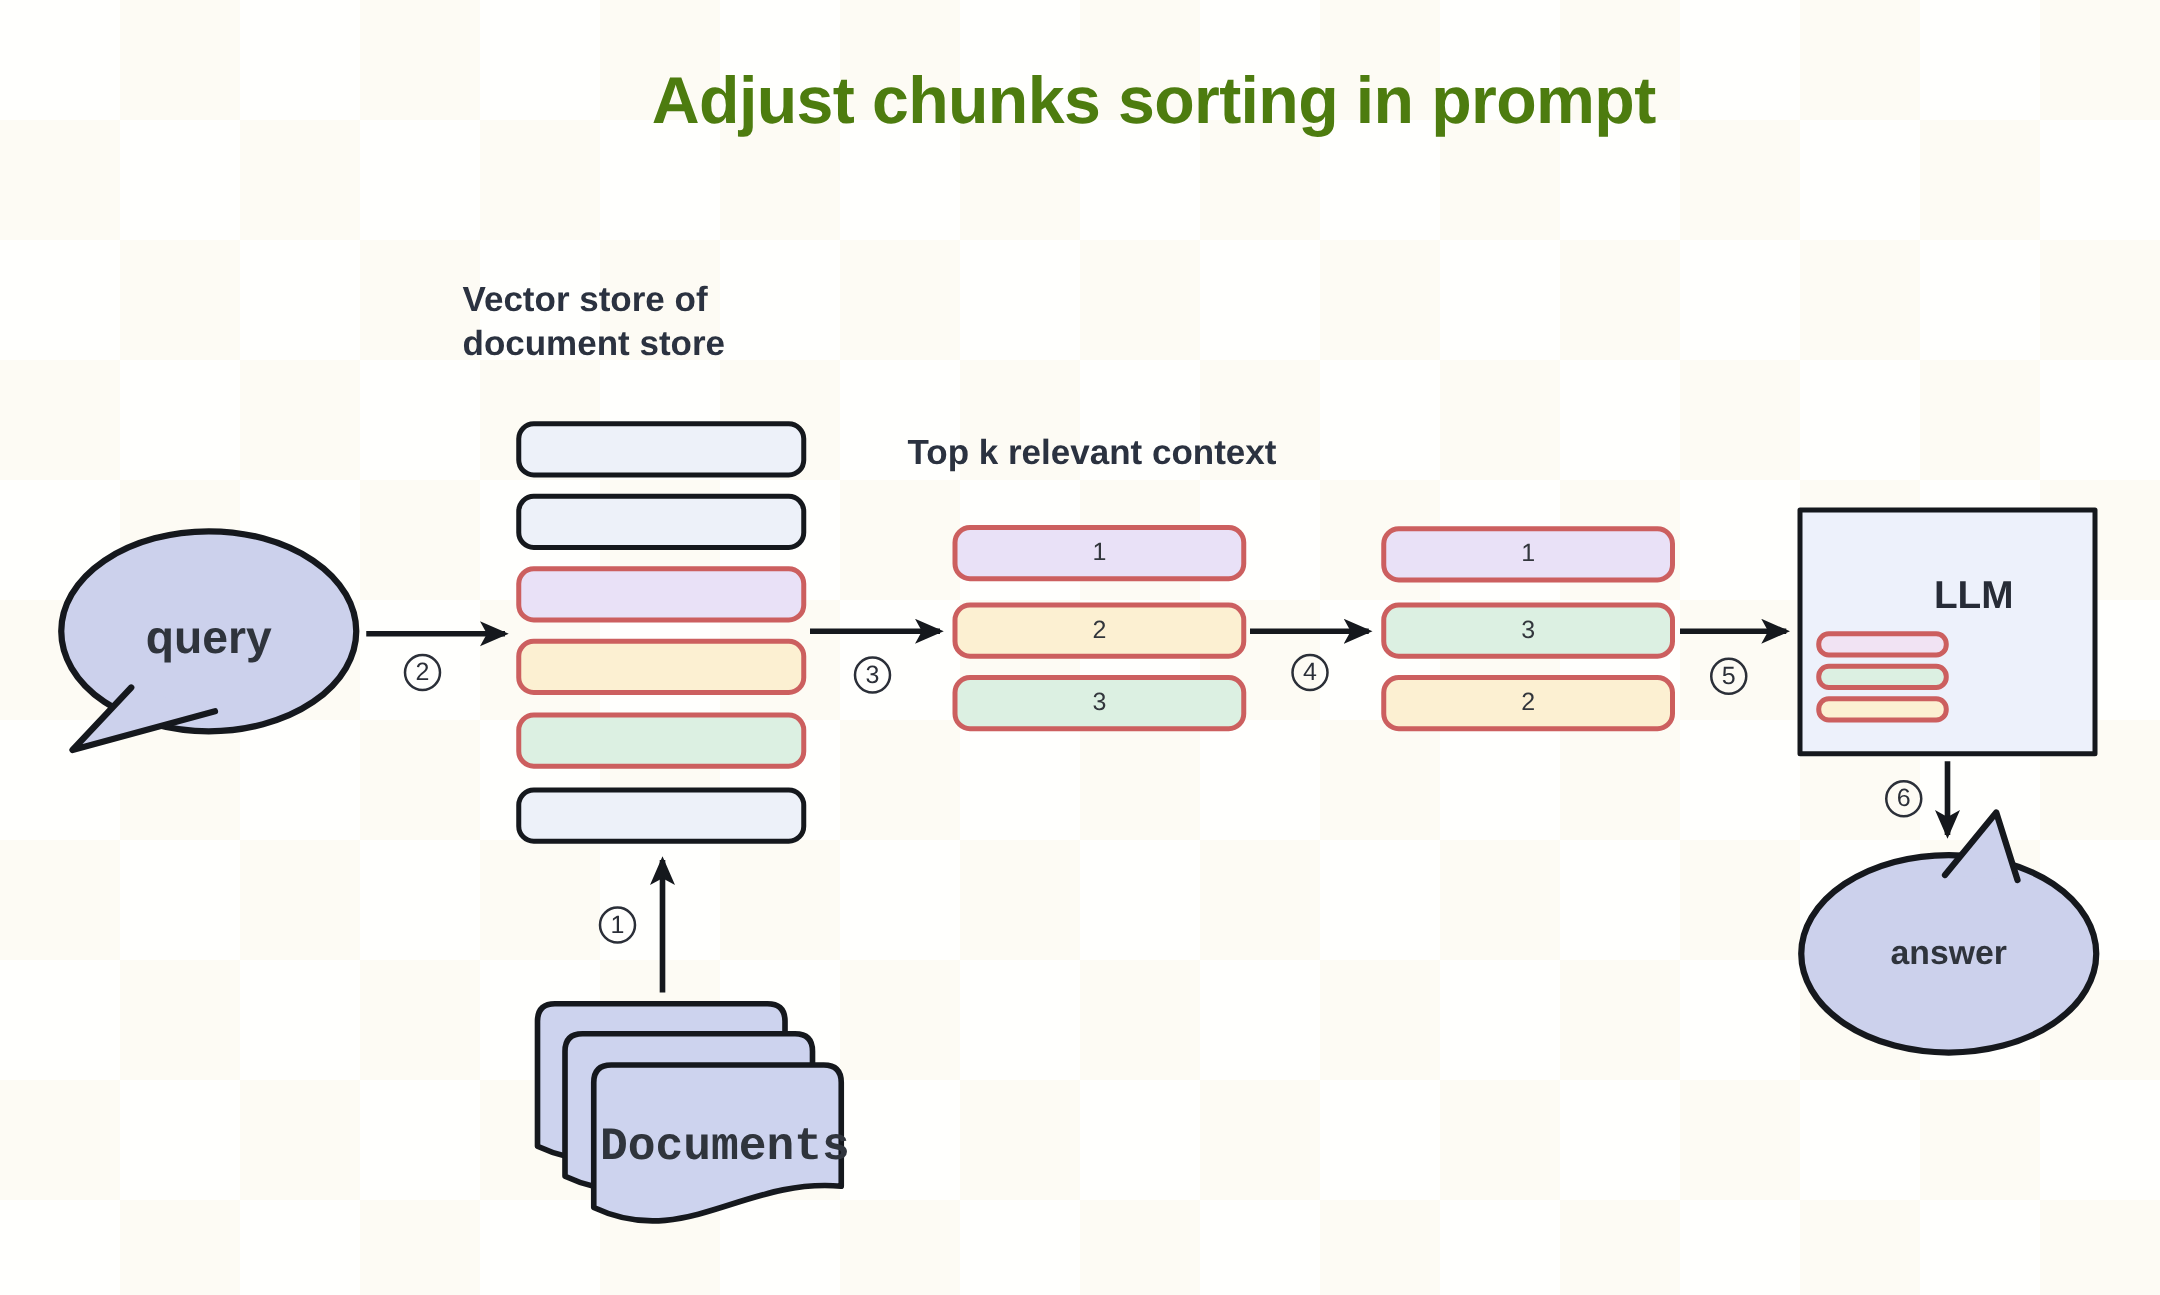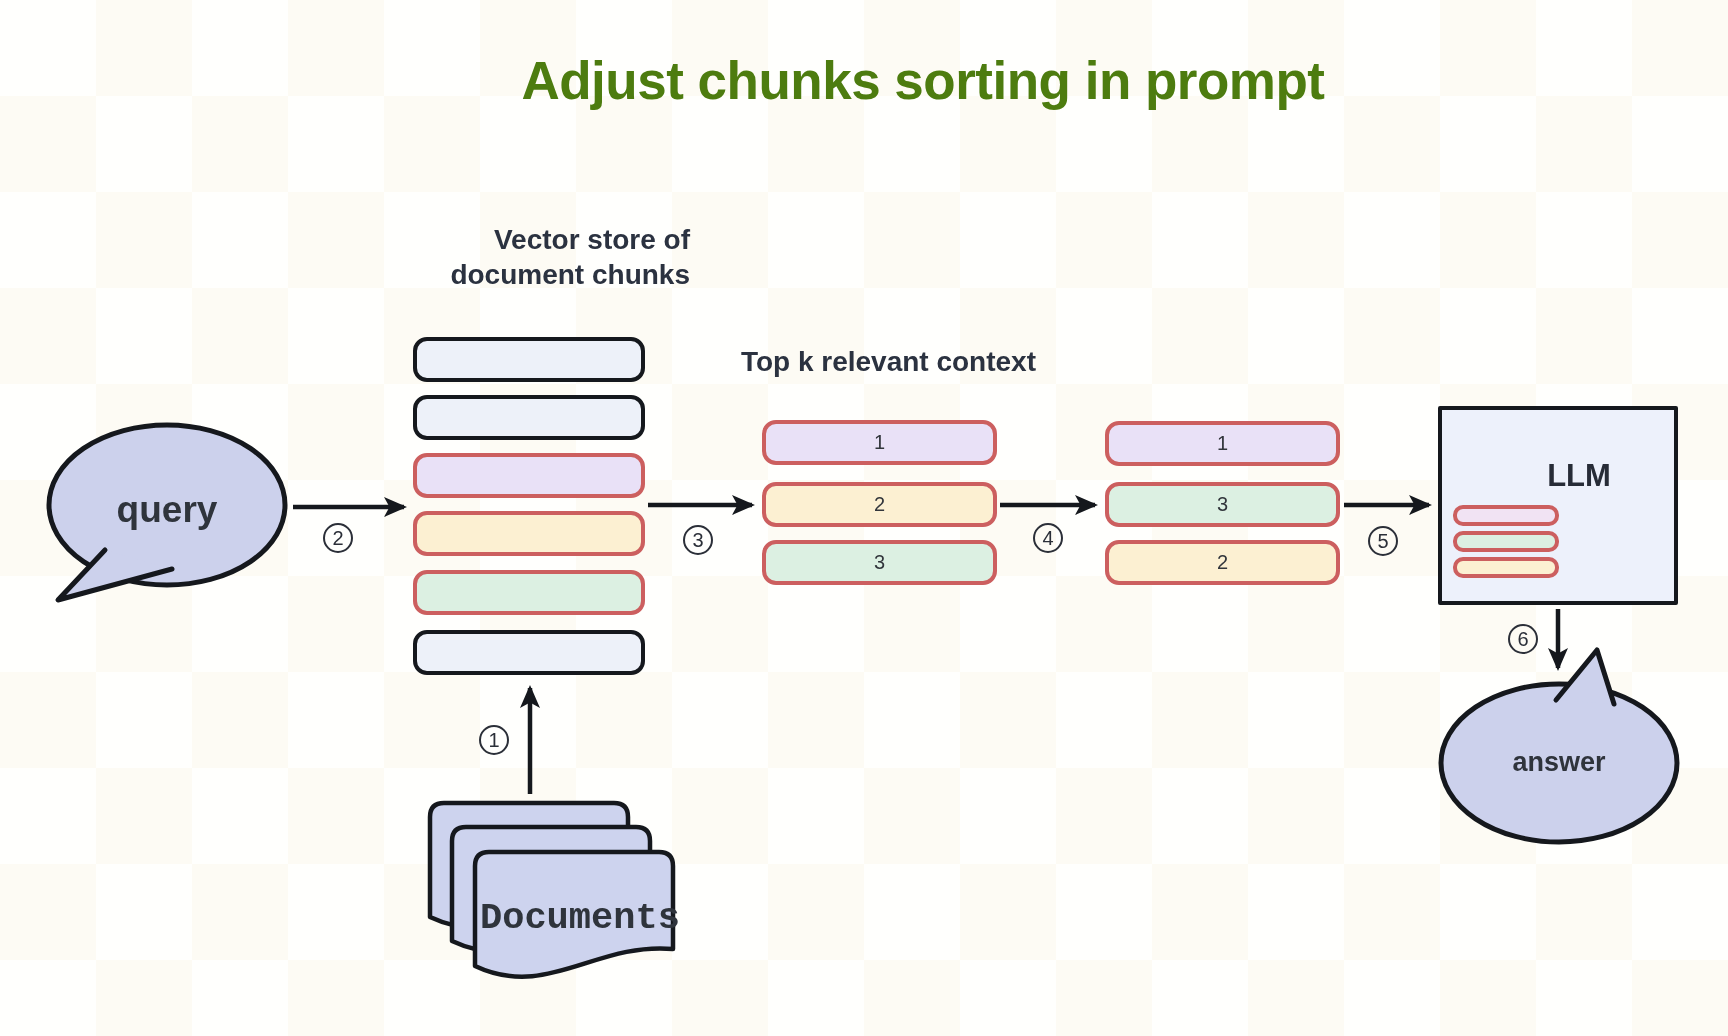--- a/index.html
+++ b/index.html
@@ -12,21 +12,21 @@
     overflow:hidden;
   }
   .canvas{position:relative;width:1728px;height:1036px;}
   svg.layer{position:absolute;left:0;top:0;}
   .abs{position:absolute;box-sizing:border-box;}
   .title{
     left:433px;top:50px;width:980px;text-align:center;
     font-size:53px;font-weight:700;color:#4d7c0f;letter-spacing:-0.5px;
   }
   .grouplabel{
-    text-align:right;font-size:28px;font-weight:700;color:#2b3240;line-height:35px;
+    text-align:left;font-size:28px;font-weight:700;color:#2b3240;line-height:35px;
   }
   .chunk{
     border:4px solid #cc5f5f;border-radius:14px;
     display:flex;align-items:center;justify-content:center;
     font-size:20px;color:#32363c;
   }
   .chunk.dark{border-color:#15181d;}
   .bubbletext{
     text-align:center;font-weight:700;color:#2f343c;
   }
@@ -74,21 +74,21 @@
     <path class="arrow" d="M1558 609 V668" marker-end="url(#ah)"></path>
     <path class="arrow" d="M530 794 V688" marker-end="url(#ah)"></path>
   </svg>
 
   <div class="abs title">Adjust chunks sorting in prompt</div>
 
   <div class="abs bubbletext" style="left:67px;top:489px;width:200px;font-size:37px;">query</div>
 
   <div class="abs grouplabel" style="left:370px;top:222px;width:320px;">
     <div>Vector store of</div>
-    <div>document chunks</div>
+    <div>document store</div>
   </div>
   <div class="abs chunk dark" style="left: 413px; top: 337px; width: 232px; height: 45px; background-color: rgb(237, 241, 249); border-color: rgb(21, 24, 29);"></div>
   <div class="abs chunk dark" style="left: 413px; top: 395px; width: 232px; height: 45px; background-color: rgb(237, 241, 249); border-color: rgb(21, 24, 29);"></div>
   <div class="abs chunk" style="left: 413px; top: 453px; width: 232px; height: 45px; background-color: rgb(233, 225, 247); border-color: rgb(204, 95, 95);"></div>
   <div class="abs chunk" style="left: 413px; top: 511px; width: 232px; height: 45px; background-color: rgb(252, 240, 210); border-color: rgb(204, 95, 95);"></div>
   <div class="abs chunk" style="left: 413px; top: 570px; width: 232px; height: 45px; background-color: rgb(220, 240, 226); border-color: rgb(204, 95, 95);"></div>
   <div class="abs chunk dark" style="left: 413px; top: 630px; width: 232px; height: 45px; background-color: rgb(237, 241, 249); border-color: rgb(21, 24, 29);"></div>
 
   <div class="abs grouplabel" style="left:726px;top:344px;width:310px;">Top k relevant context</div>
   <div class="abs chunk" style="left: 762px; top: 420px; width: 235px; height: 45px; background-color: rgb(233, 225, 247);">

